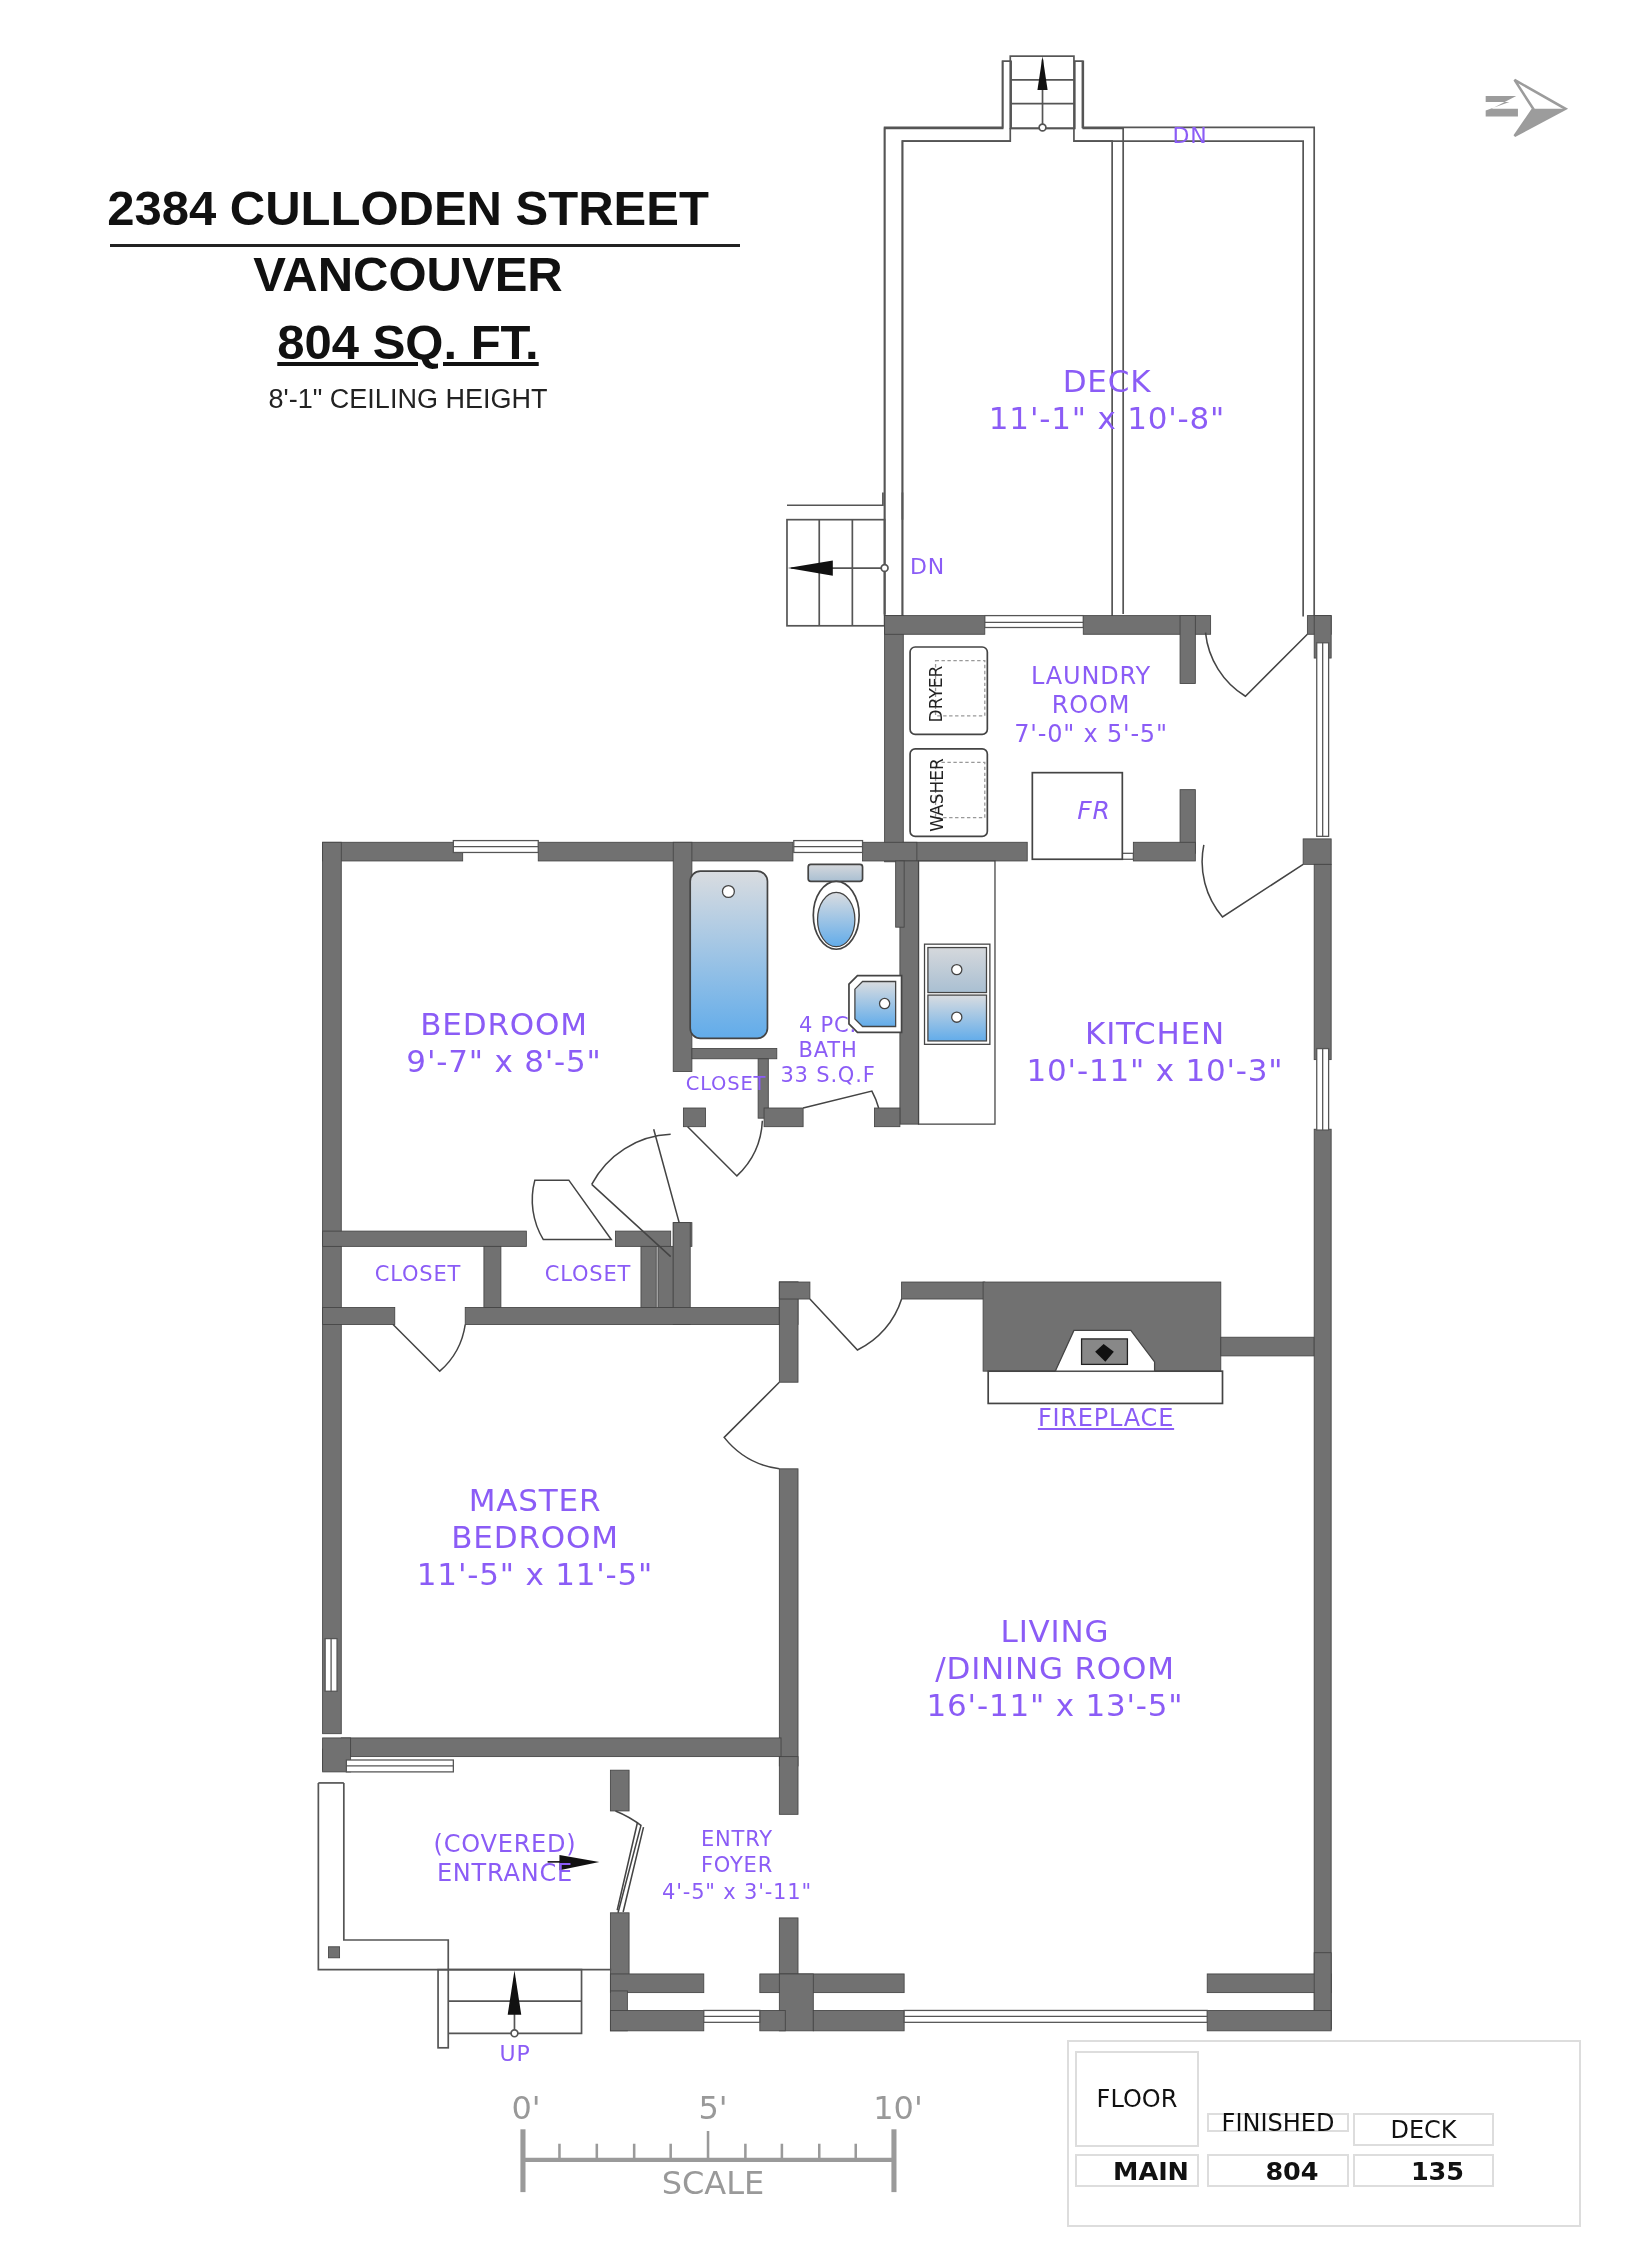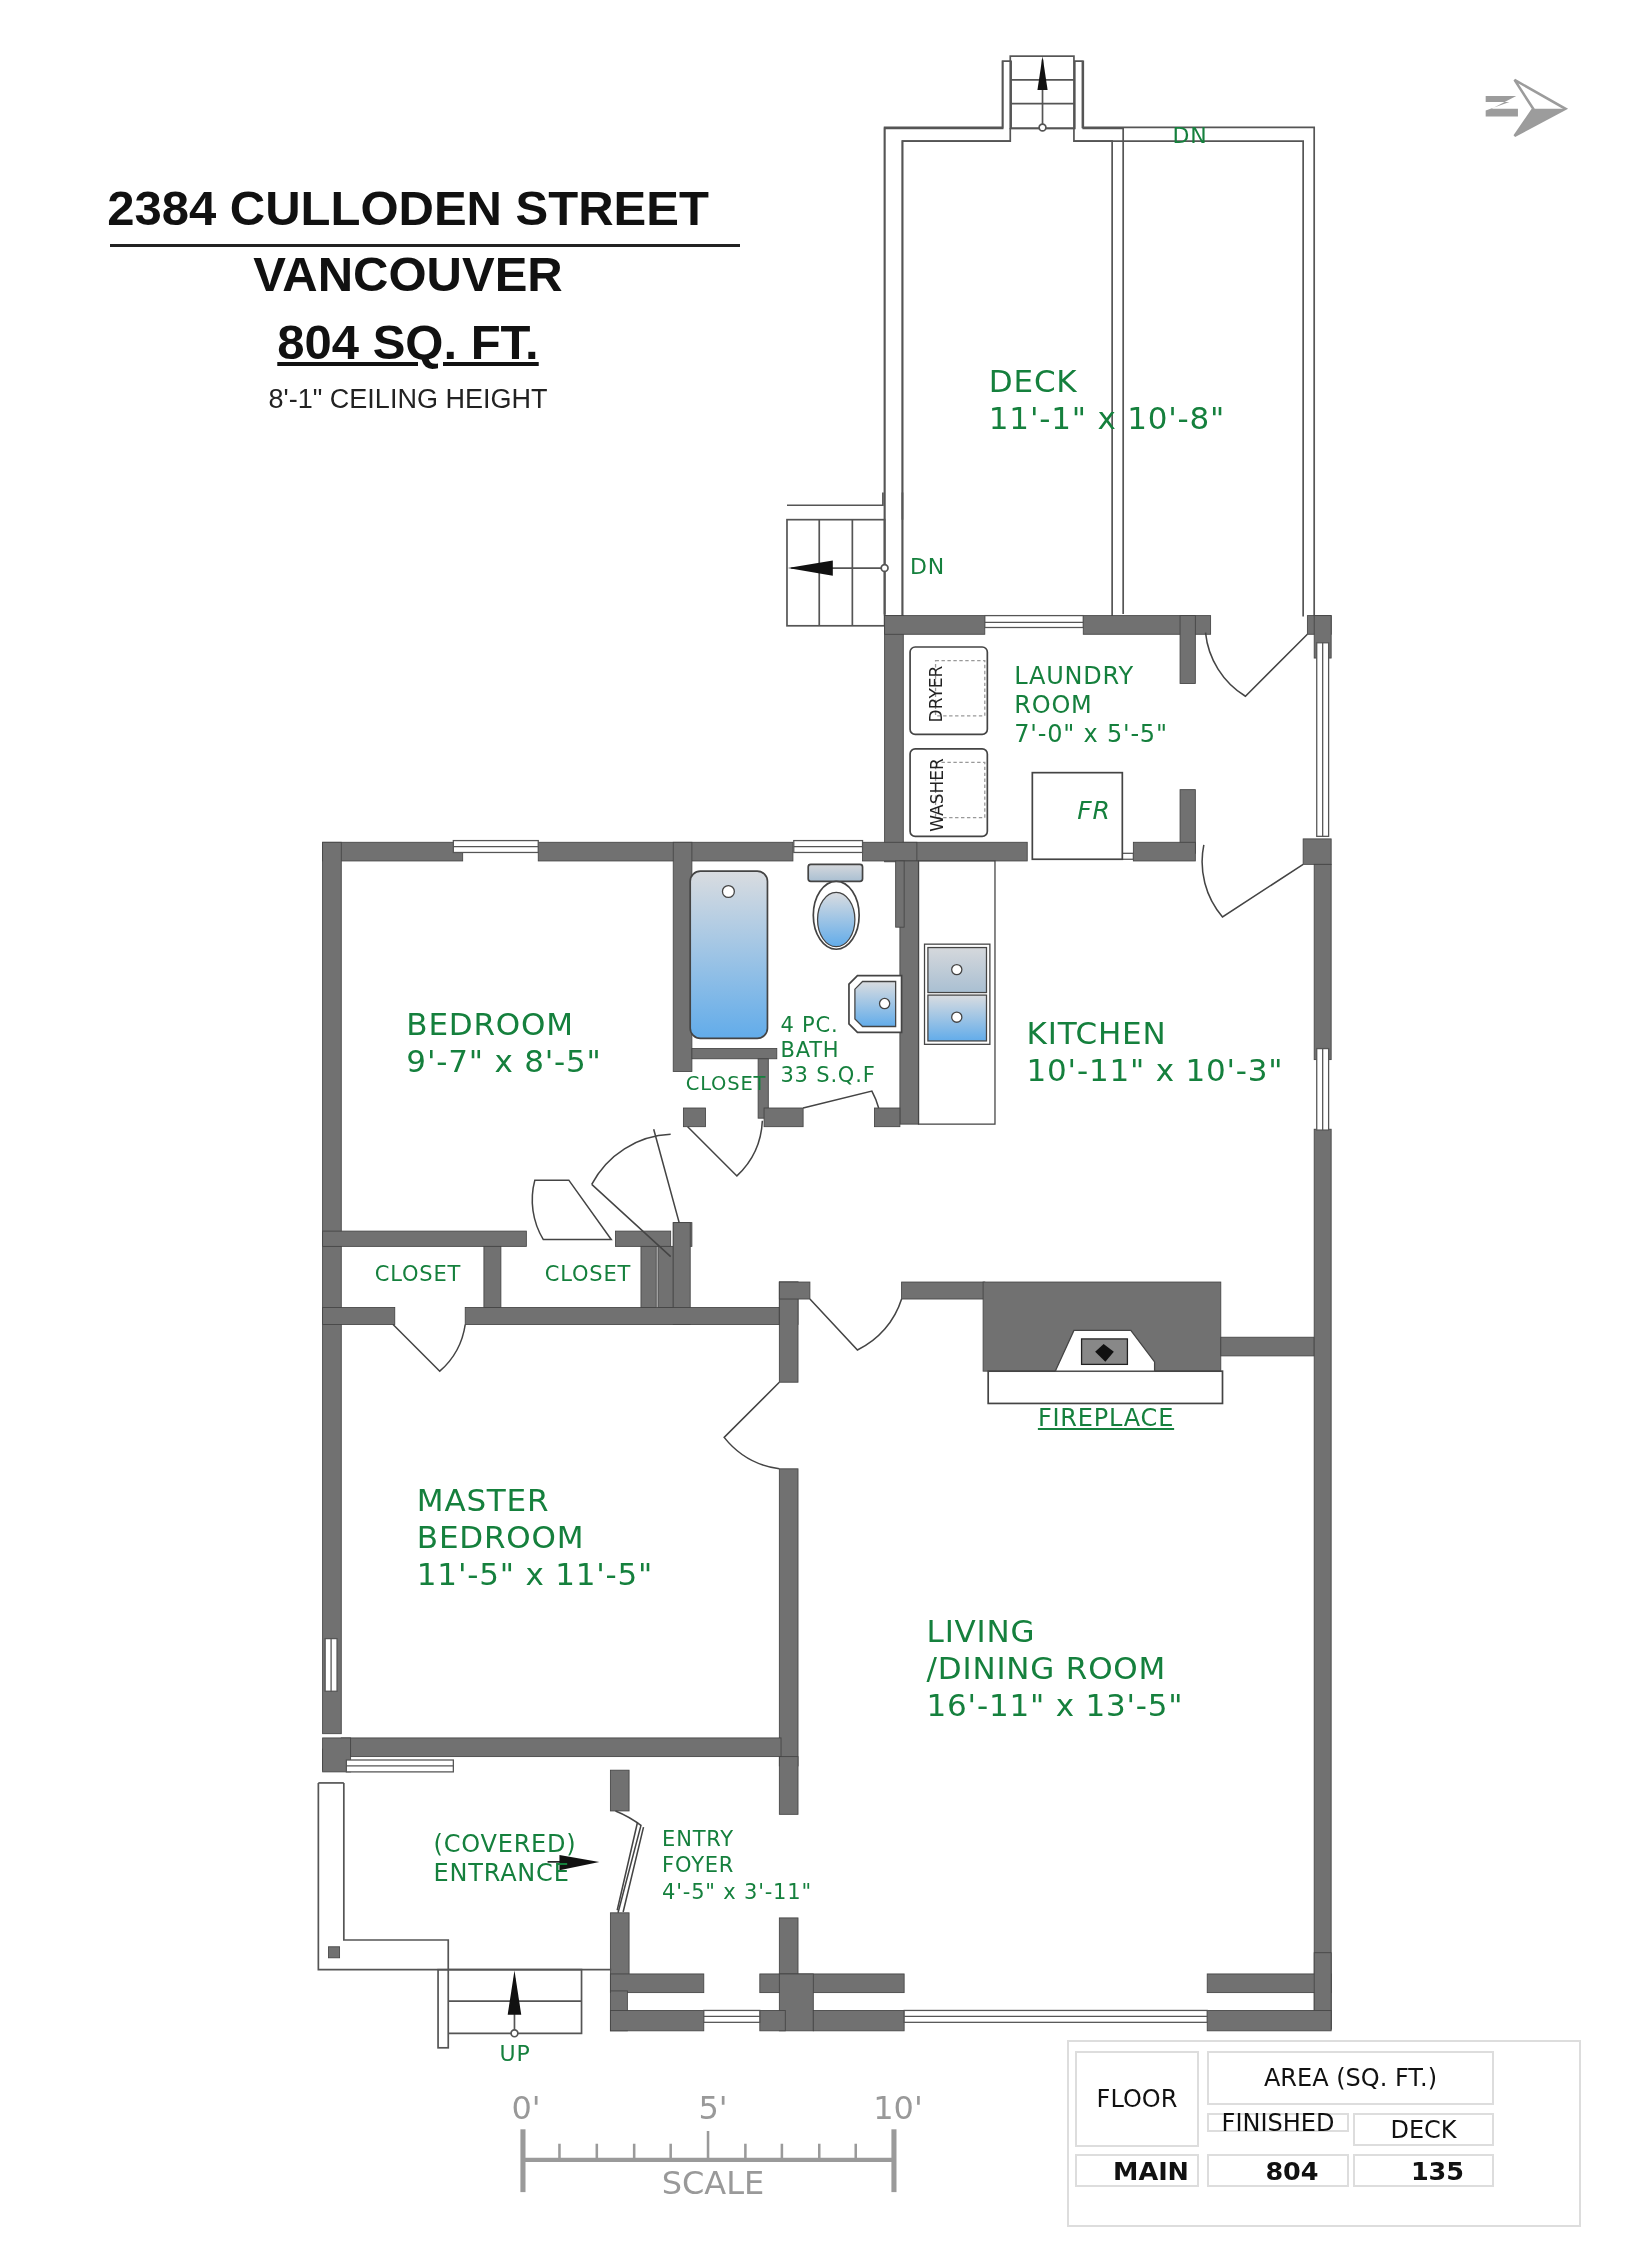--- a/index.html
+++ b/index.html
@@ -1,18 +1,18 @@
 <!DOCTYPE html>
 <html style="font-size:13.6px"><head>
 <meta charset="utf-8">
 <style>
   html, body { margin:0; padding:0; background:#ffffff; }
   body { width:1630px; height:2261px; position:relative; overflow:hidden; font-family:"DejaVu Sans", sans-serif; color:#111; }
   #plan { position:absolute; left:0; top:0; width:1630px; height:2261px; }
-  .lbl { position:absolute; text-align:left; white-space:nowrap; font-family:"DejaVu Sans", sans-serif; color:#15803d; letter-spacing:0.8px; transform:translateX(-50%); line-height:1.2; }
+  .lbl { position:absolute; text-align:center; white-space:nowrap; font-family:"DejaVu Sans", sans-serif; color:#8b5cf6; letter-spacing:0.8px; transform:translateX(-50%); line-height:1.2; }
   .title { position:absolute; left:408px; transform:translateX(-50%); text-align:center; font-family:"Liberation Sans", sans-serif; font-weight:bold; color:#111; white-space:nowrap; }
   .t1 { top:180px; font-size:49px; letter-spacing:0px; }
   .t1-line { position:absolute; left:110px; top:244px; width:630px; height:2.5px; background:#222; }
   .t2 { top:246px; font-size:49px; }
   .t3 { top:314px; font-size:49px;text-decoration:underline; }
   .t4 { position:absolute; left:408px; top:384px; transform:translateX(-50%); font-family:"Liberation Sans", sans-serif; font-size:27px; color:#222; white-space:nowrap; }
   .room { font-size:31px; }
   .small { font-size:24px; }
   .tiny { font-size:21px; }
   .scale-lbl { position:absolute; font-family:"DejaVu Sans", sans-serif; color:#999; font-size:32px; transform:translateX(-50%); }
@@ -340,20 +340,19 @@
 </div>
 <div class="lbl" style="left:515px;top:2041px;font-size:22px;">UP</div>
 
 <div class="scale-lbl" style="left:526px;top:2089px;">0'</div>
 <div class="scale-lbl" style="left:713px;top:2089px;">5'</div>
 <div class="scale-lbl" style="left:898px;top:2089px;">10'</div>
 <div class="scale-lbl" style="left:713px;top:2164px;">SCALE</div>
 
 <div class="tbl">
   <div class="cell" style="left:6px;top:8.5px;width:124px;height:96px;">FLOOR</div>
-  <div class="cell" style="left:138px;top:8.5px;width:287px;height:54px;">AREA (SQ. FT.)</div>
   <div class="cell" style="left:138px;top:71px;width:142px;height:19px;">FINISHED</div>
   <div class="cell" style="left:284px;top:71px;width:141px;height:33px;">DECK</div>
   <div class="cell b" style="left:6px;top:112px;width:124px;height:33px;">MAIN</div>
   <div class="cell b" style="left:138px;top:112px;width:142px;height:33px;">804</div>
   <div class="cell b" style="left:284px;top:112px;width:141px;height:33px;">135</div>
 </div>
 
 
 </body></html>

